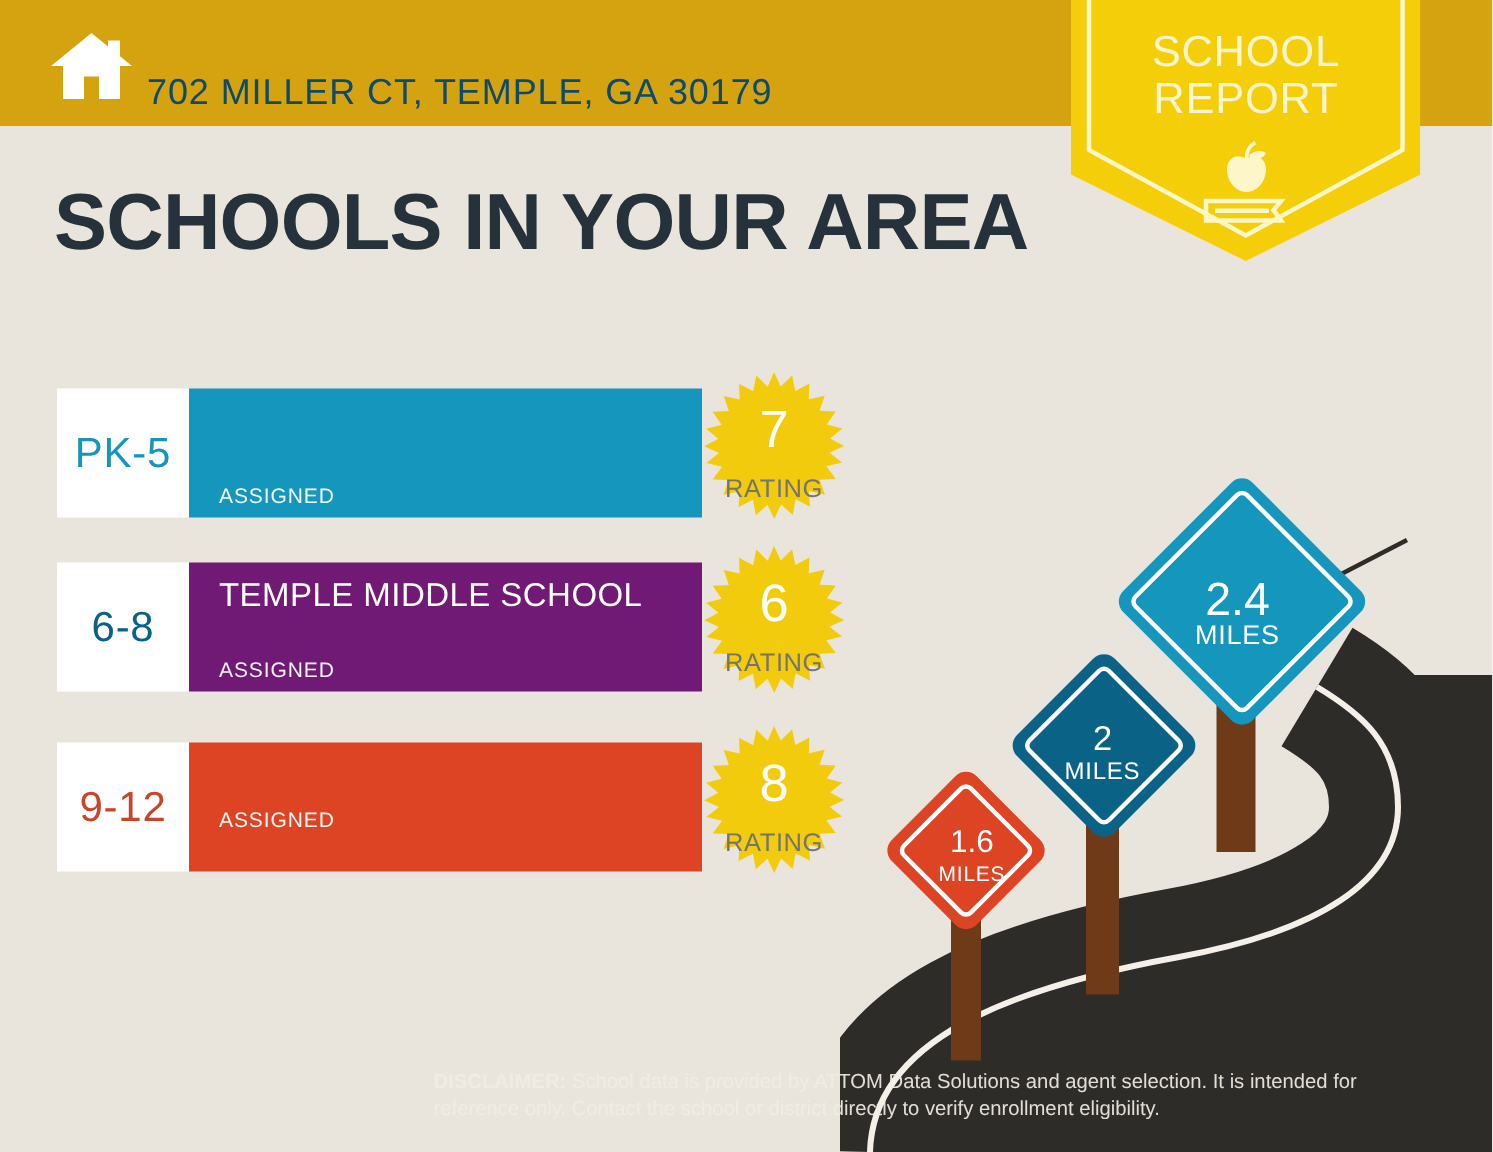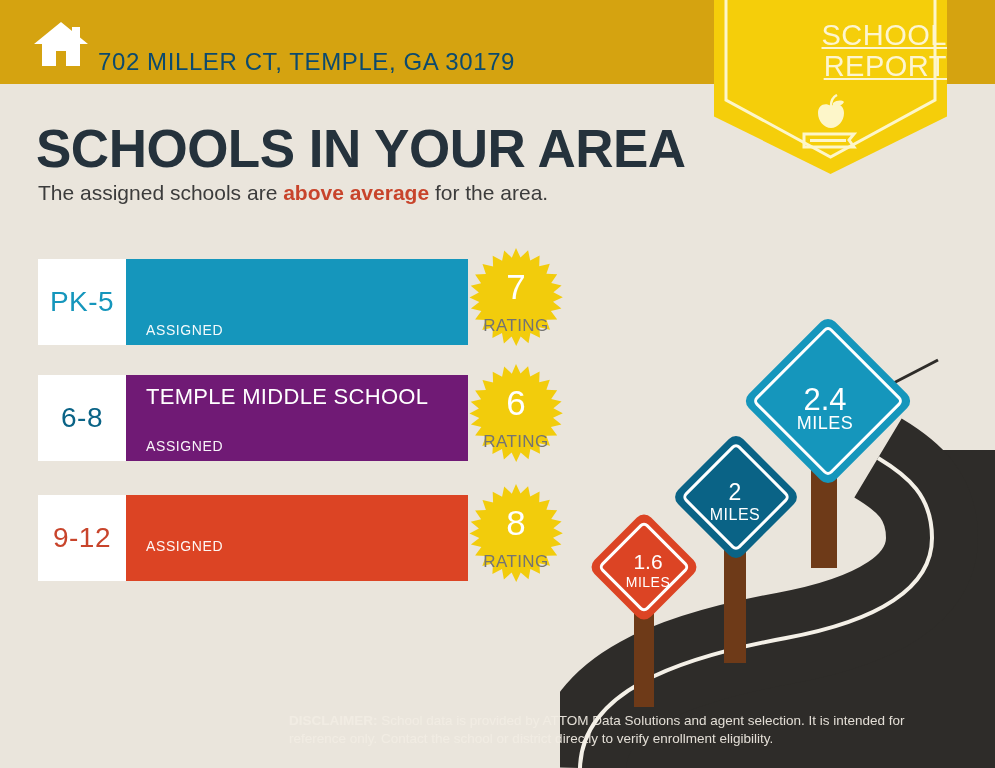--- a/index.html
+++ b/index.html
@@ -54,27 +54,26 @@
     -webkit-clip-path: polygon(0 0, 100% 0, 100% 68%, 50% 100%, 0 68%);
     clip-path: polygon(0 0, 100% 0, 100% 68%, 50% 100%, 0 68%);
   }
   .report-badge .badge-inline-frame {
     position: absolute;
     left: 10px; top: -4px; right: 10px; bottom: 10px;
   }
   .report-badge .badge-title {
     position: absolute;
     left: 0; right: 0; top: 26px;
-    text-align: right;
+    text-align: center;
     color: #FDF5D0;
     font-size: 29px;
     line-height: 31px;
     letter-spacing: 0.5px;
     font-weight: 400;
-    text-decoration: underline;
   }
   .apple-book {
     position: absolute;
     left: 50%;
     transform: translateX(-50%);
     top: 100px;
     width: 70px;
     height: 58px;
   }
 
@@ -268,23 +267,20 @@
         <path d="M35 12 C29 8 22 11 22 19 C22 27 28 34 35 34 C42 34 48 27 48 19 C48 11 41 8 35 12 Z" fill="#FDF6C9"></path>
         <path d="M35 12 C35 7 37 3 41 1" stroke="#FDF6C9" stroke-width="2.5" fill="none"></path>
         <path d="M37 9 C41 6 46 6 48 8 C46 12 41 13 37 11 Z" fill="#FDF6C9"></path>
         <path d="M8 40 L58 40 L53 46 L58 53 L8 53 Z" fill="none" stroke="#FDF6C9" stroke-width="3"></path>
         <line x1="14" y1="46.5" x2="50" y2="46.5" stroke="#FDF6C9" stroke-width="3"></line>
       </svg>
     </div>
   </div>
 
   <div class="main-title">SCHOOLS IN YOUR AREA</div>
-  <div class="sub-title">
-    <span>The assigned schools are </span><span class="accent">above average</span><span> for the area.</span>
-  </div>
 
   <div class="school-row row-1">
     <div class="grade-box">
       <span style="color:#1596BC">PK-5</span>
     </div>
     <div class="name-bar" style="background:#1596BC">
       <div class="assigned two-line">ASSIGNED</div>
     </div>
     <div class="rating-burst">
       <svg viewBox="0 0 112 112" width="112" height="112">

